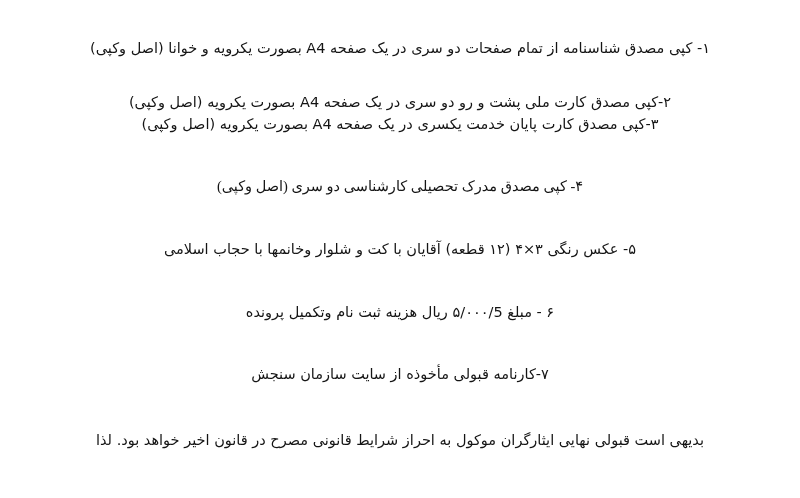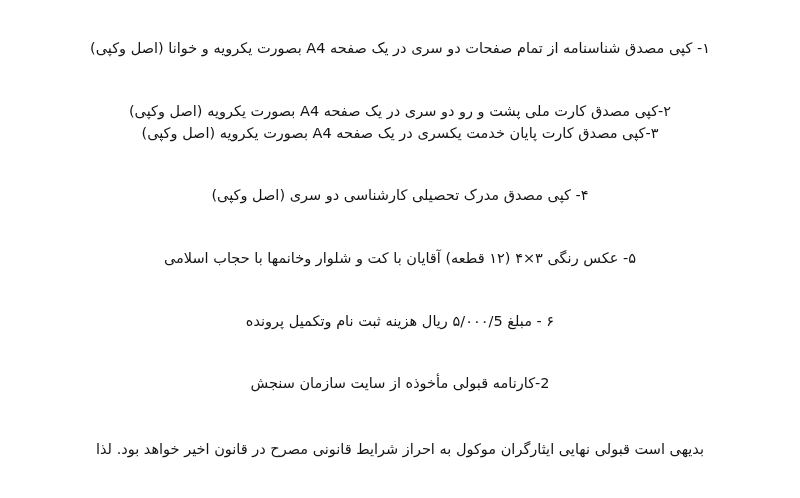--- a/index.html
+++ b/index.html
@@ -29,23 +29,23 @@
   .doc-line {
     font-size: 14.5px;
     line-height: 1.5;
     text-align: center;
     color: #141414;
     white-space: nowrap;
     direction: rtl;
     unicode-bidi: isolate;
   }
   .item-1  { margin-top: 16px; }
-  .item-2  { margin-top: 41px; }
+  .item-2  { margin-top: 32px; }
   .item-3  { }
-  .item-4  { margin-top: 41px; }
+  .item-4  { margin-top: 41px; font-family: Liberation Serif, serif; }
   .item-5  { margin-top: 41px; }
   .item-6  { margin-top: 41px; }
   .item-7  { margin-top: 40px; }
   .closing { margin-top: 45px; text-align: center; }
   .closing-line-2 {
     text-align: right;
     margin-top: 2px;
     padding-right: 4px;
   }
 </style>
@@ -60,20 +60,20 @@
     <div class="doc-line item-2">۲-کپی مصدق کارت ملی پشت و رو دو سری در یک صفحه  A4 بصورت یکرویه (اصل وکپی)</div>
 
     <div class="doc-line item-3">۳-کپی مصدق کارت پایان خدمت یکسری در یک صفحه A4 بصورت یکرویه (اصل وکپی)</div>
 
     <div class="doc-line item-4">۴- کپی مصدق مدرک تحصیلی کارشناسی دو سری (اصل وکپی)</div>
 
     <div class="doc-line item-5">۵- عکس رنگی ۳×۴ (۱۲ قطعه) آقایان با کت و شلوار وخانمها با حجاب اسلامی</div>
 
     <div class="doc-line item-6">۶ - مبلغ ۵/۰۰۰/5 ریال هزینه ثبت نام وتکمیل پرونده</div>
 
-    <div class="doc-line item-7">2-کارنامه قبولی مأخوذه از سایت سازمان سنجش</div>
+    <div class="doc-line item-7">۷-کارنامه قبولی مأخوذه از سایت سازمان سنجش</div>
 
     <div class="doc-line closing">بدیهی است قبولی نهایی ایثارگران موکول به احراز شرایط قانونی مصرح در قانون اخیر خواهد بود. لذا</div>
 
     <div class="doc-line closing-line-2"></div>
 
   </div>
 </div>
 
 </body></html>

